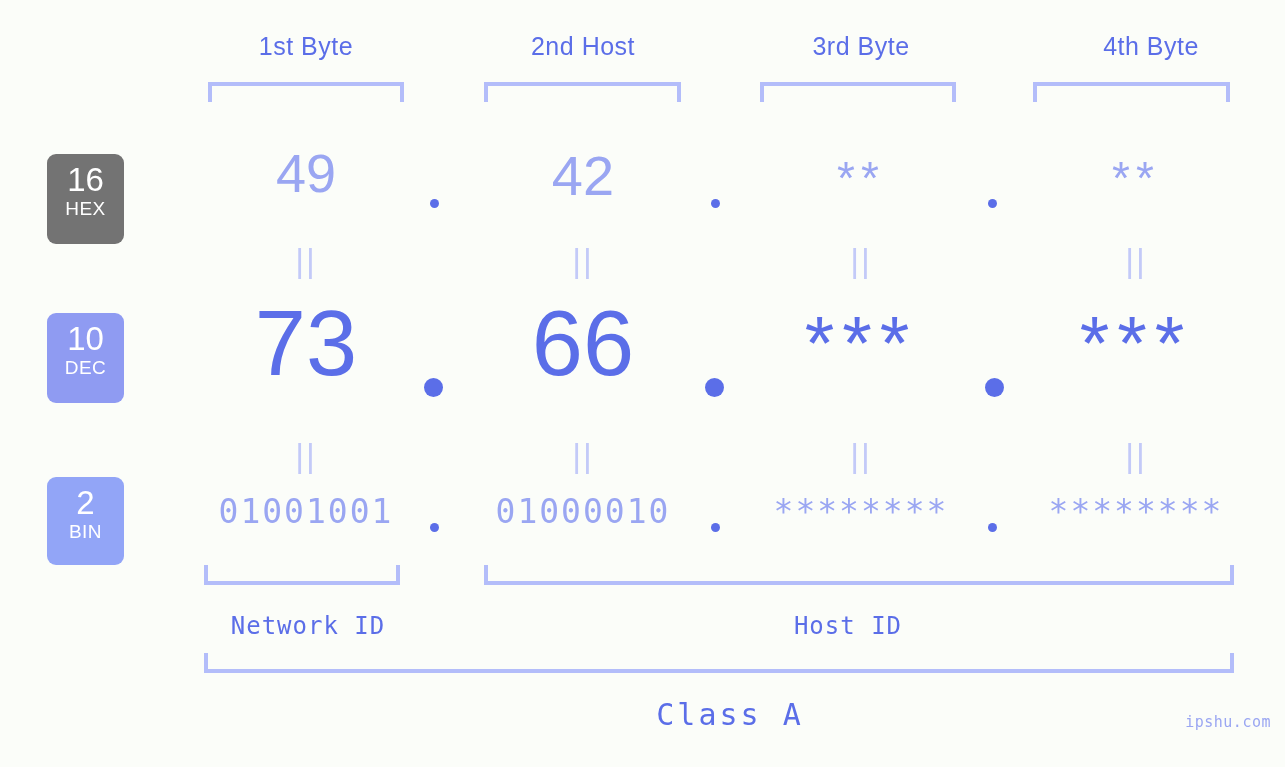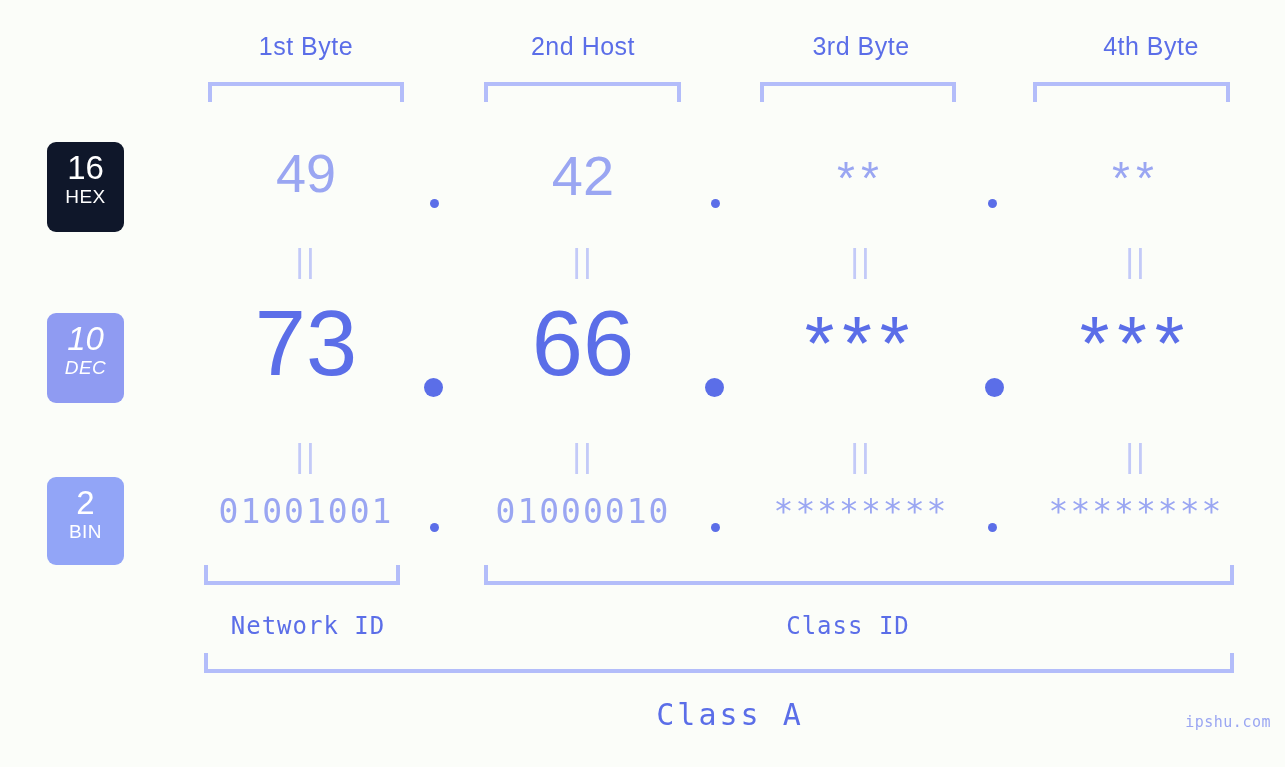--- a/index.html
+++ b/index.html
@@ -67,22 +67,22 @@
     font-size: 33px;
     font-weight: 400;
     letter-spacing: 0px;
   }
   .badge .nm {
     display: block;
     font-size: 19px;
     margin-top: 3px;
     letter-spacing: 0.5px;
   }
-  #badge-hex { top: 142px; height: 90px; background: #0f172a; }
-  #badge-dec { top: 313px; height: 90px; background: #8f9bf2; font-style: italic; }
+  #badge-hex { top: 154px; height: 90px; background: #737373; }
+  #badge-dec { top: 313px; height: 90px; background: #8f9bf2; }
   #badge-bin { top: 477px; height: 88px; background: #92a5f7; }
 
   
   .cell {
     position: absolute;
     text-align: center;
     white-space: nowrap;
   }
   .row-hex .cell {
     top: 146px;
@@ -244,20 +244,20 @@
     <div class="cell" style="left:1023px;width:226px;" data-name="bin-byte-4">********</div>
     <div class="dot dot-bin" style="left:430px;" data-name="bin-separator-dot-1"></div>
     <div class="dot dot-bin" style="left:711px;" data-name="bin-separator-dot-2"></div>
     <div class="dot dot-bin" style="left:988px;" data-name="bin-separator-dot-3"></div>
   </div>
 
   <div class="bracket-bottom" style="left:204px;top:565px;width:196px;" data-name="network-id-bracket"></div>
   <div class="bracket-bottom" style="left:484px;top:565px;width:750px;" data-name="host-id-bracket"></div>
 
   <div class="id-label" style="left:192px;width:232px;" data-name="network-id-label">Network ID</div>
-  <div class="id-label" style="left:735px;width:226px;" data-name="host-id-label">Class ID</div>
+  <div class="id-label" style="left:735px;width:226px;" data-name="host-id-label">Host ID</div>
 
   <div class="bracket-bottom" style="left:204px;top:653px;width:1030px;" data-name="class-bracket"></div>
   <div class="class-label" style="left:480px;width:500px;" data-name="class-label">Class A</div>
 
   <div class="watermark" data-name="site-watermark">ipshu.com</div>
 
 </div>
 
 </body></html>

